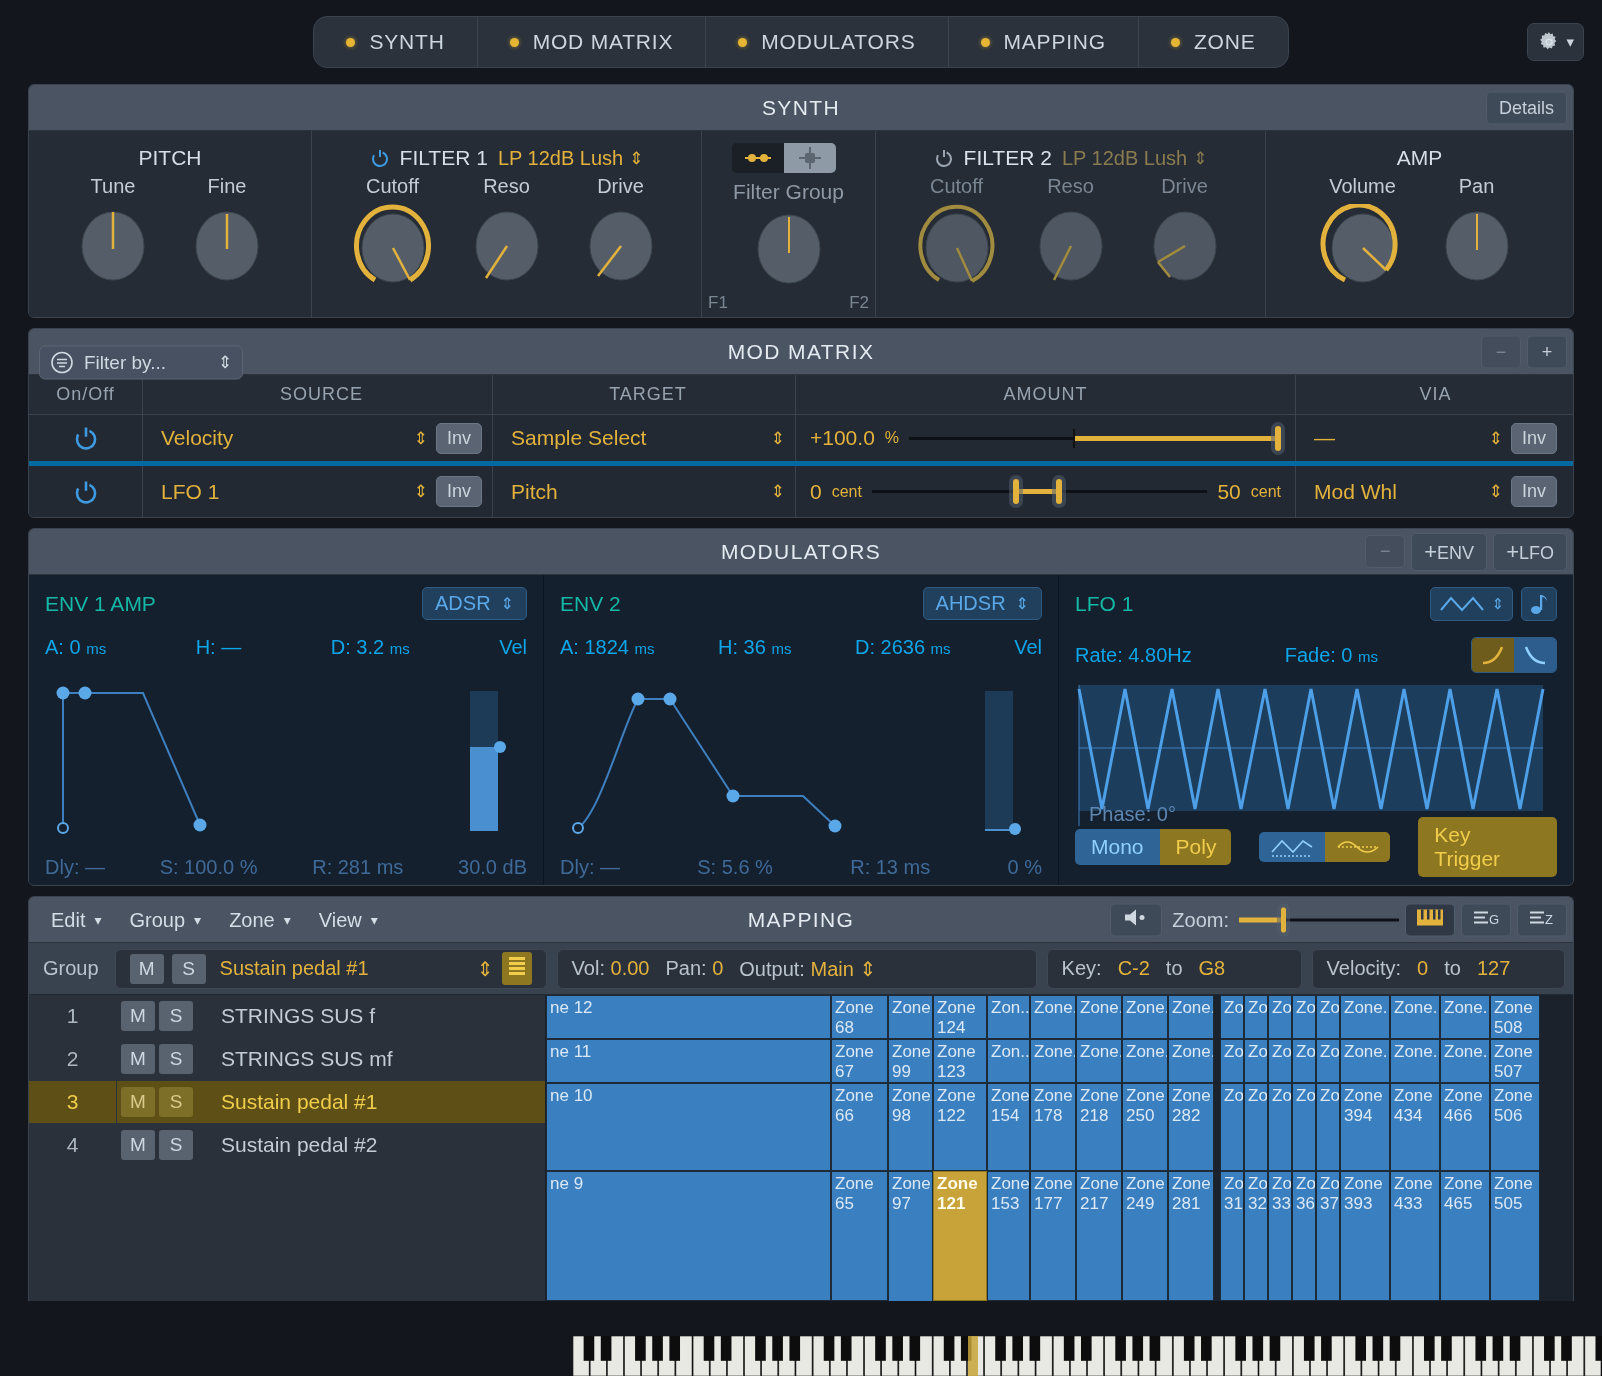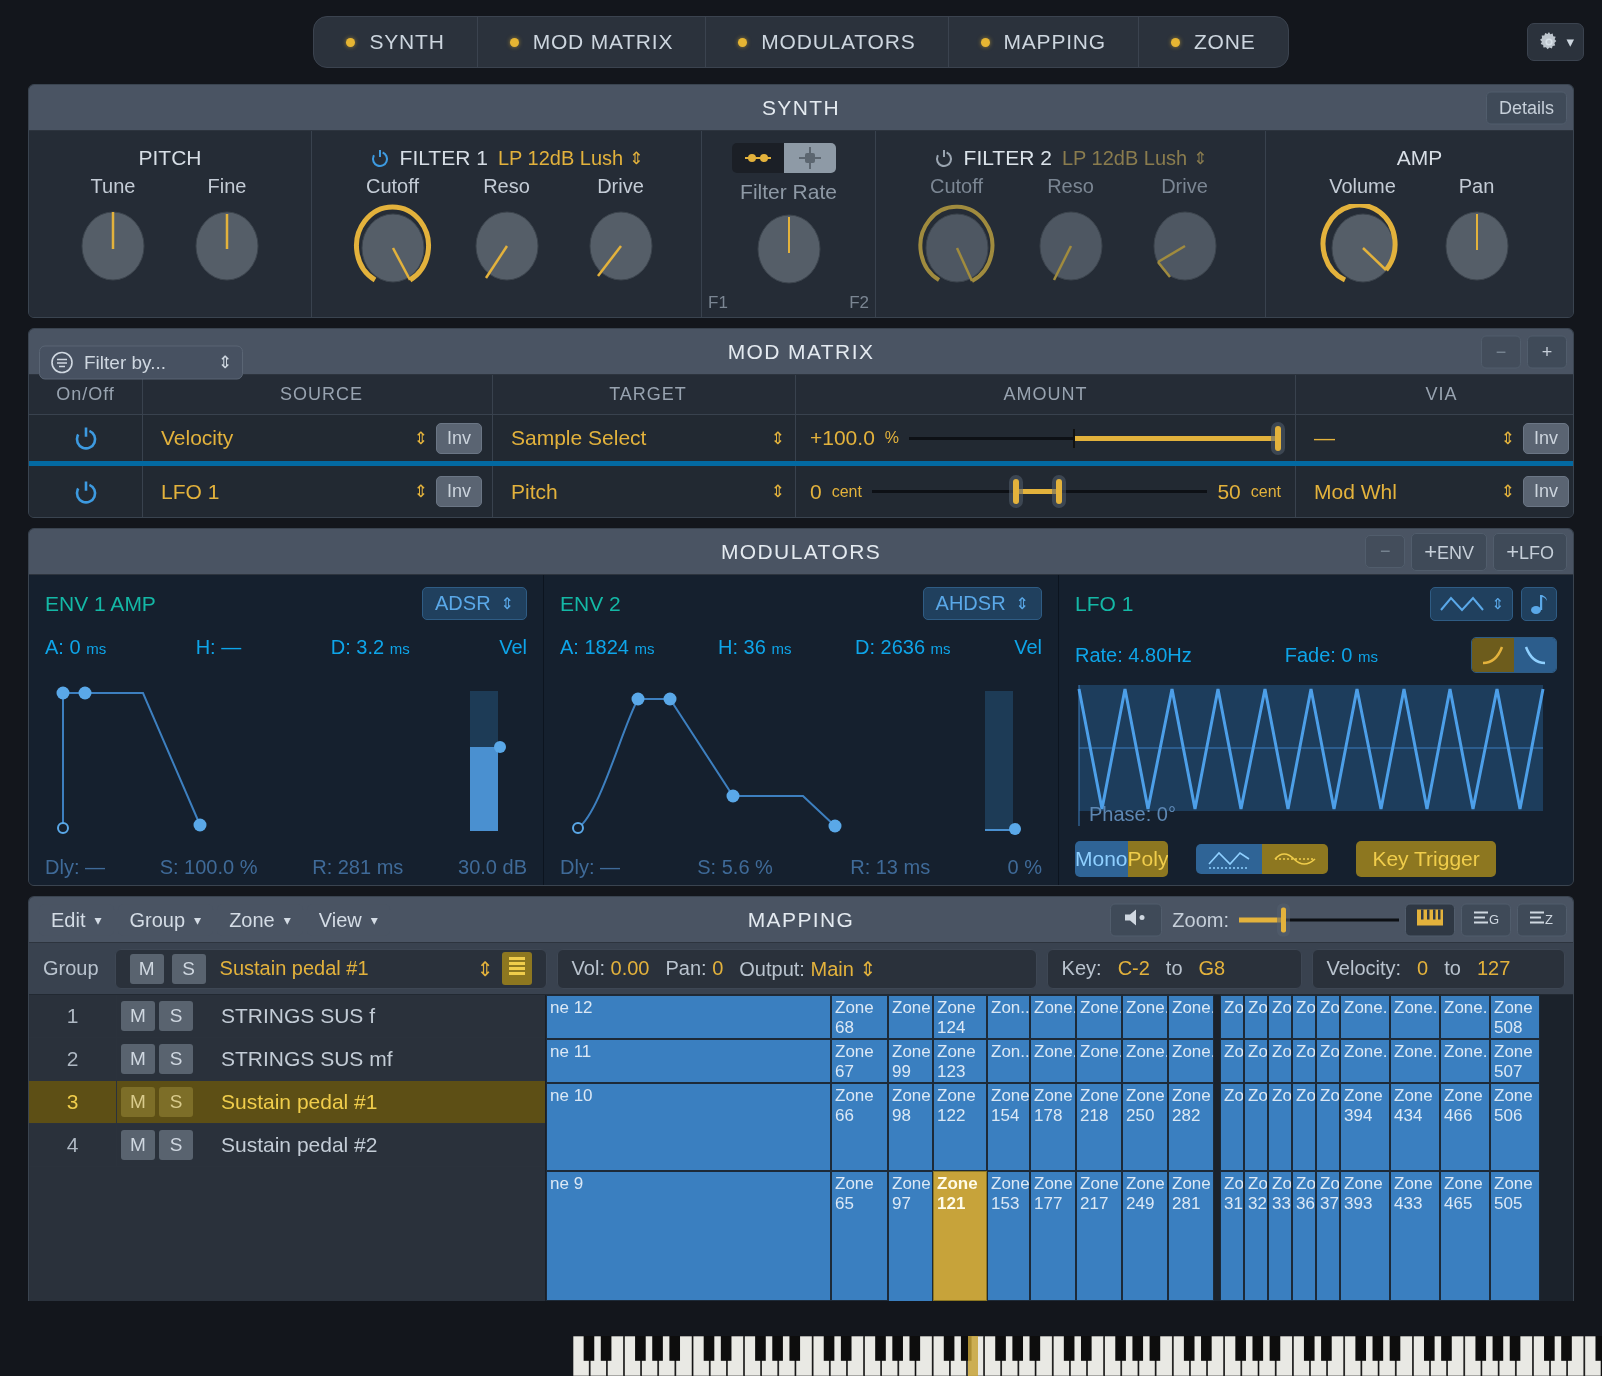--- a/index.html
+++ b/index.html
@@ -71,21 +71,21 @@
   .f1f2 { position: absolute; bottom: 4px; width: 100%; display: flex; justify-content: space-between; padding: 0 6px; font-size: 17px; color: #7b8693; }
   
   .mm-filter { display: flex; align-items: center; gap: 10px; background: #475161; border: 1px solid #5a6574; border-radius: 6px; height: 34px; padding: 0 10px; color: #cfd7e0; font-size: 19px; margin-top: 21px; }
   .mm-cols { display: flex; background: #252c36; border-bottom: 1px solid #39424e; height: 40px; align-items: center; font-size: 18px; color: #98a3b0; letter-spacing: 1px; }
   .mm-row { display: flex; background: #222932; border-bottom: 5px solid #0369a1; height: 51px; align-items: center; font-size: 21px; color: #e3b23c; }
   .mm-row:last-child { border-bottom: none; }
   .c-onoff { width: 114px; text-align: center; flex: none; border-right: 1px solid #39424e; height: 100%; display: flex; align-items: center; justify-content: center; }
   .c-source { width: 350px; flex: none; border-right: 1px solid #39424e; height: 100%; display: flex; align-items: center; padding: 0 10px 0 18px; gap: 8px; }
   .c-target { width: 303px; flex: none; border-right: 1px solid #39424e; height: 100%; display: flex; align-items: center; padding: 0 10px 0 18px; gap: 8px; }
   .c-amount { width: 500px; flex: none; border-right: 1px solid #39424e; height: 100%; display: flex; align-items: center; padding: 0 14px; gap: 10px; }
-  .c-via { flex: 1; height: 100%; display: flex; align-items: center; padding: 0 4px 0 18px; gap: 8px; }
+  .c-via { flex: 1; height: 100%; display: flex; align-items: center; padding: 0 16px 0 18px; gap: 8px; }
   .hdr-cell { text-align: center; }
   .inv { background: #5a6472; border: 1px solid #6b7685; border-radius: 5px; color: #ccd4dd; font-size: 18px; padding: 4px 10px; }
   .spin { color: #e3b23c; font-size: 17px; }
   .unit { font-size: 16px; }
   .slidertrack { flex: 1; height: 3px; background: #0d1015; position: relative; }
   
   .mod-body { display: flex; background: #15202e; height: 310px; }
   .modcell { flex: 1; position: relative; padding: 12px 16px; }
   .modcell + .modcell { border-left: 1px solid #0c141f; }
   .mod-title { font-size: 21px; color: #14b8a6; text-align: center; }
@@ -97,21 +97,21 @@
   .envsvg { display: block; margin-top: 4px; }
   
   .lfo-btns { display: flex; gap: 8px; align-items: center; }
   .iconbtn { background: #20405e; border: 1px solid #2f5c84; border-radius: 5px; height: 34px; display: flex; align-items: center; justify-content: center; padding: 0 8px; }
   .toggle2 { display: flex; border-radius: 5px; overflow: hidden; border: 1px solid #2f5c84; }
   .toggle2 > div { width: 42px; height: 34px; display: flex; align-items: center; justify-content: center; }
   .on-y { background: #6d5c1c; }
   .on-b { background: #2c5d8c; }
   .lfo-bottom { position: absolute; bottom: 8px; left: 16px; right: 16px; display: flex; align-items: center; gap: 28px; }
   .segbtn { border-radius: 5px; overflow: hidden; display: flex; }
-  .segbtn > div { padding: 6px 0; font-size: 21px; display: flex; align-items: center; justify-content: center; }
+  .segbtn > div { padding: 6px 16px; font-size: 21px; display: flex; align-items: center; justify-content: center; }
   .seg-blue { background: #2f6496; color: #8fd0ff; }
   .seg-gold { background: #8d7720; color: #f0cd4b; }
   .keytrig { background: #8d7720; color: #f0cd4b; border-radius: 5px; padding: 6px 16px; font-size: 21px; }
   
   .map-tools { display: flex; align-items: center; gap: 4px; }
   .mtool { display: flex; align-items: center; gap: 9px; background: #4a5463; border-radius: 5px; padding: 4px 12px; font-size: 20px; color: #d4dce5; }
   .map-strip { height: 52px; background: #39424f; display: flex; align-items: center; gap: 10px; padding: 0 8px; border-bottom: 1px solid #222932; }
   .strip-seg { background: #2a313b; border: 1px solid #3e4754; border-radius: 6px; height: 40px; display: flex; align-items: center; padding: 0 14px; gap: 16px; font-size: 20px; color: #b9c3ce; }
   .gold { color: #e3b23c; }
   .msbtn { width: 34px; height: 30px; background: #59636f; border-radius: 3px; display: flex; align-items: center; justify-content: center; font-size: 19px; color: #cfd7e0; }
@@ -251,21 +251,21 @@
         <div class="bm b">
           <svg width="24" height="24" viewBox="0 0 24 24">
               <rect x="7" y="7" width="10" height="10" rx="2" fill="#5c6670"></rect>
               <line x1="12" y1="1" x2="12" y2="7" stroke="#5c6670" stroke-width="2"></line>
               <line x1="12" y1="17" x2="12" y2="23" stroke="#5c6670" stroke-width="2"></line>
               <line x1="1" y1="12" x2="7" y2="12" stroke="#5c6670" stroke-width="2"></line>
               <line x1="17" y1="12" x2="23" y2="12" stroke="#5c6670" stroke-width="2"></line>
             </svg>
         </div>
       </div>
-      <div class="sgroup-title dim" style="margin-top:34px">Filter Rate</div>
+      <div class="sgroup-title dim" style="margin-top:34px">Filter Group</div>
       <div class="knobs">
         <div class="knobcell">
           <div class="knob">
             <svg width="78" height="78" viewBox="0 0 78 78">
               <ellipse cx="39" cy="40" rx="31" ry="34" fill="#555e68" stroke="#3d454e"></ellipse>
               <line x1="39" y1="8" x2="39" y2="44" stroke="#e3b23c" stroke-width="2"></line>
             </svg>
           </div>
         </div>
       </div>

